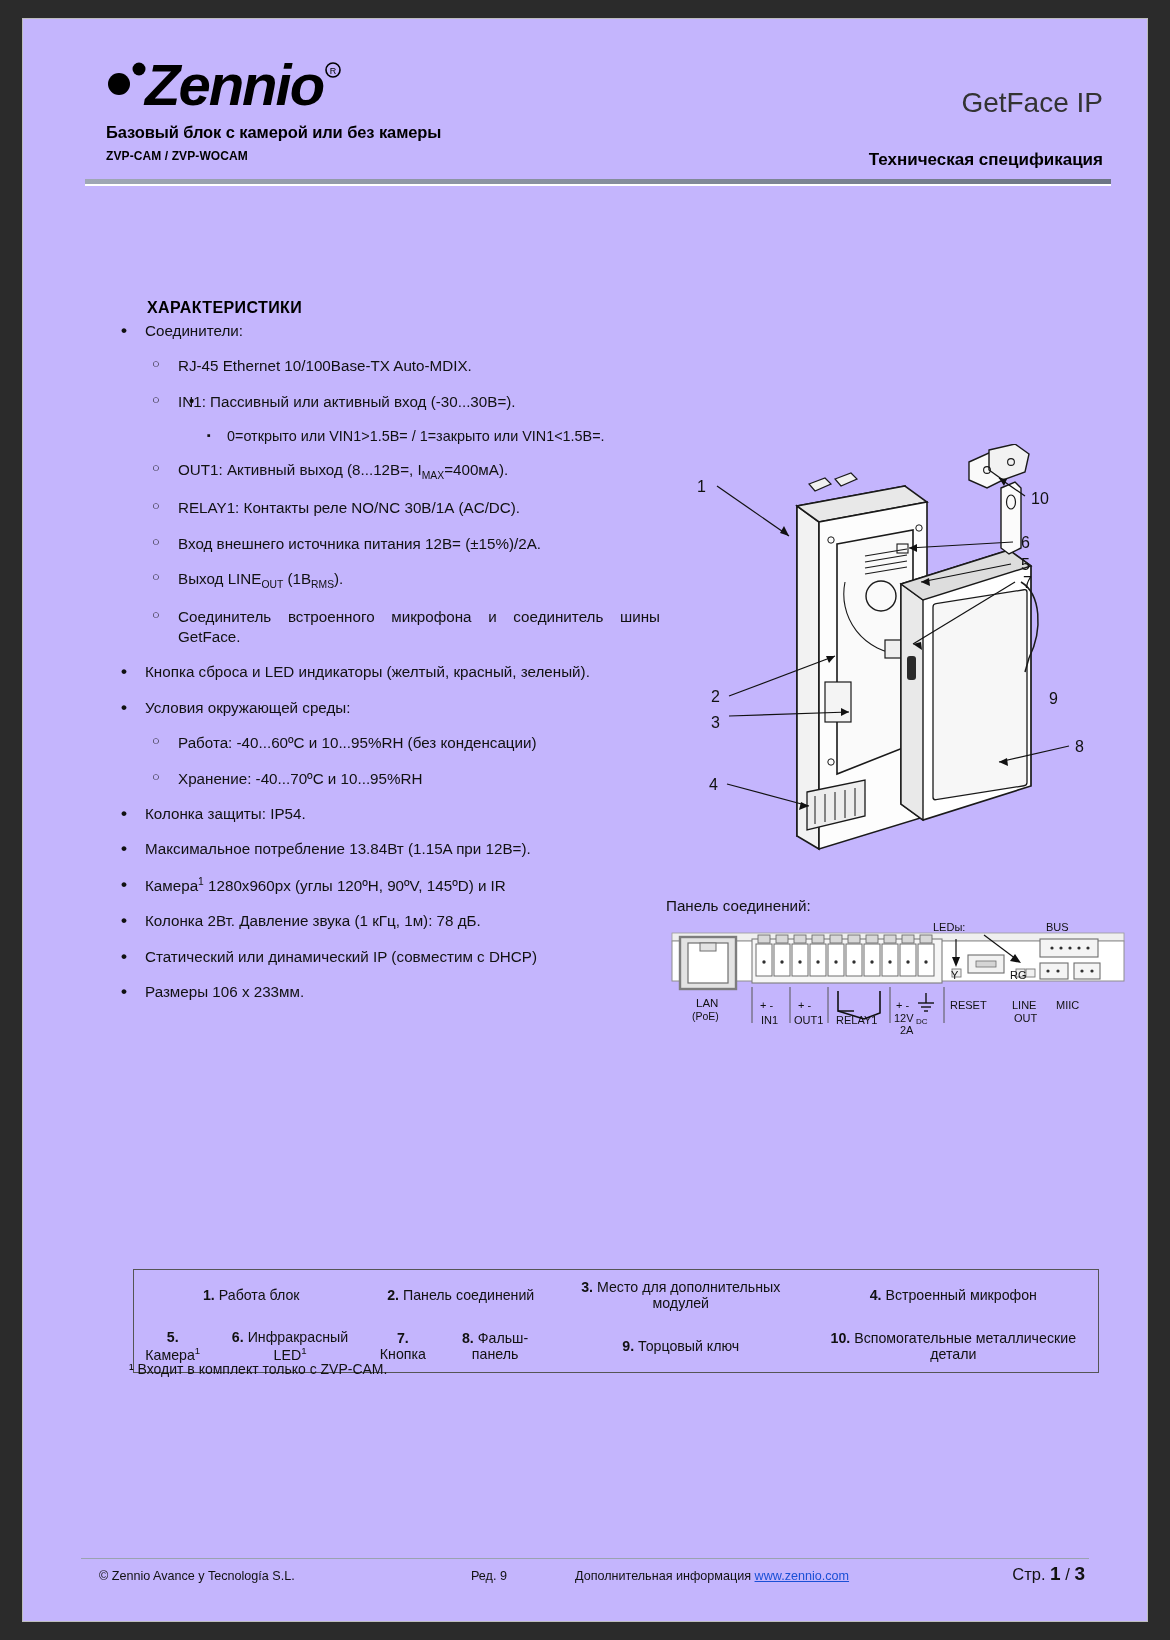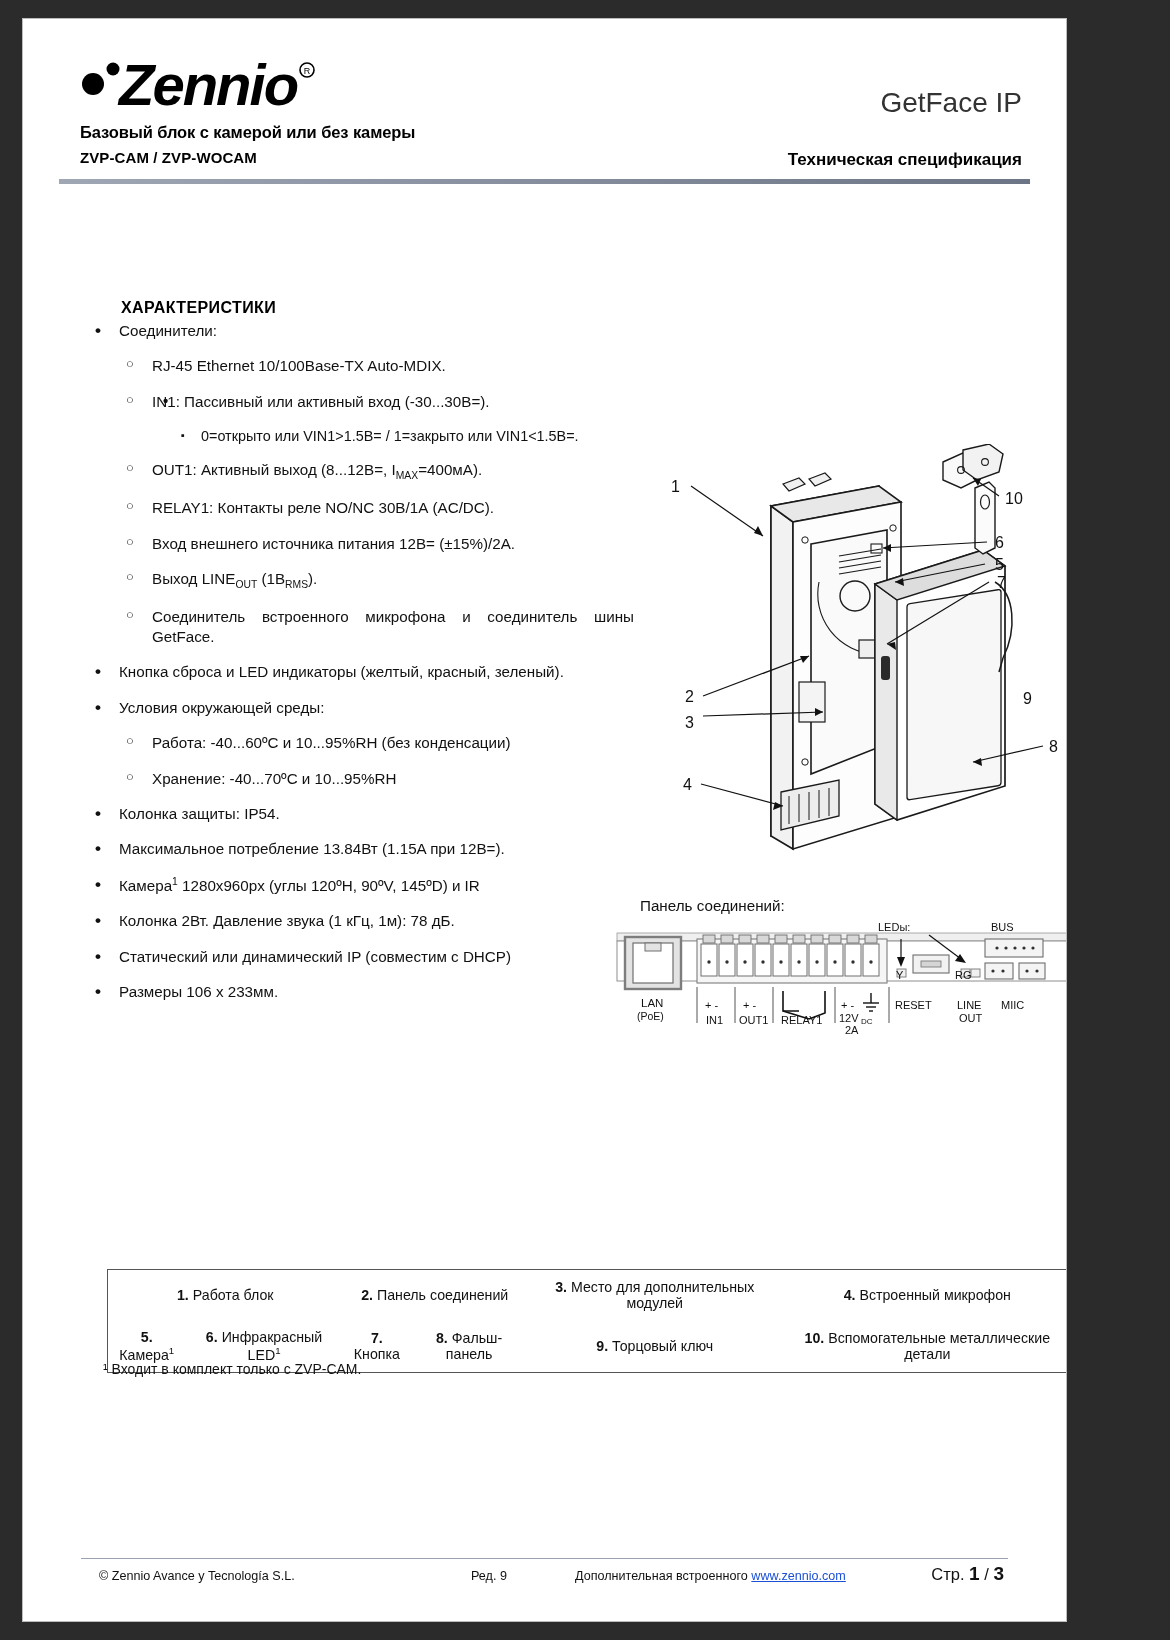--- a/index.html
+++ b/index.html
@@ -6,41 +6,42 @@
   html, body { margin: 0; padding: 0; }
   body {
     width: 1170px; height: 1640px;
     background: #2b2b2b;
     font-family: "Liberation Sans", sans-serif;
     overflow: hidden;
   }
   #page {
     position: absolute;
     left: 22px; top: 18px;
-    width: 1045px; height: 1604px;
-    background: #ffffff;
+    width: 1126px; height: 1604px;
+    background: #c4b5fd;
     border: 1px solid #bdbdbd;
     overflow: hidden;
+    padding-left: 26px;
   }
   
   .header {
     position: relative;
     height: 150px;
     padding: 28px 40px 0 50px;
   }
   .logo-wrap { position: absolute; left: 52px; top: 34px; }
   .logo-svg { display: block; }
   .sub1 {
     position: absolute; left: 57px; top: 104px;
     font-size: 16.5px; font-weight: bold; color: #000;
     letter-spacing: -0.1px;
   }
   .sub2 {
     position: absolute; left: 57px; top: 130px;
-    font-size: 15px; font-weight: bold; color: #000;
+    font-size: 12px; font-weight: bold; color: #000;
     letter-spacing: 0.1px;
   }
   .prod-title {
     position: absolute; right: 44px; top: 68px;
     font-size: 28px; color: #333; font-weight: normal;
   }
   .doc-type {
     position: absolute; right: 44px; top: 131px;
     font-size: 17px; color: #000; font-weight: bold;
   }
@@ -82,21 +83,21 @@
   .just { text-align: justify; }
   sub { font-size: 0.68em; }
   sup { font-size: 0.68em; }
 
   
   .diagram { position: absolute; left: 620px; top: 275px; width: 460px; height: 440px; }
   .panel-label {
     position: absolute; left: 617px; top: 728px;
     font-size: 15.2px; color: #111;
   }
-  .conn-panel { position: absolute; left: 590px; top: 748px; width: 460px; height: 130px; }
+  .conn-panel { position: absolute; left: 619px; top: 748px; width: 460px; height: 130px; }
 
   
   .legend {
     position: absolute; left: 84px; top: 1100px;
     width: 966px;
     border: 1.5px solid #555;
   }
   .legend table { width: 100%; border-collapse: collapse; }
   .legend td {
     font-size: 14.2px; color: #111; text-align: center;
@@ -540,20 +541,20 @@
 
     <div class="footnote">¹ Входит в комплект только с ZVP-CAM.</div>
 
   </div>
 
   <div class="footer-rule"></div>
   <div class="footer">
     <div class="f-copy">© Zennio Avance y Tecnología S.L.</div>
     <div class="f-rev">Ред. 9</div>
     <div class="f-info">
-      <span>Дополнительная встроенного </span><a href="#">www.zennio.com</a>
+      <span>Дополнительная информация </span><a href="#">www.zennio.com</a>
     </div>
     <div class="f-page">
       <span>Стр. </span><b>1</b><span> / </span><b>3</b>
     </div>
   </div>
 
 </div>
 
 </body></html>

